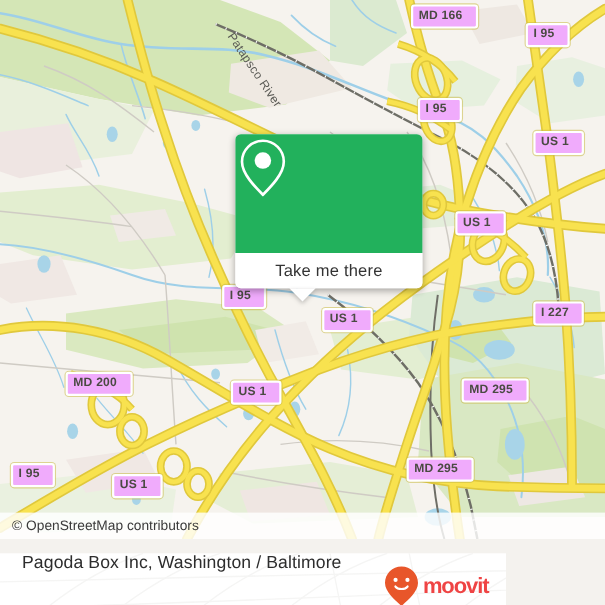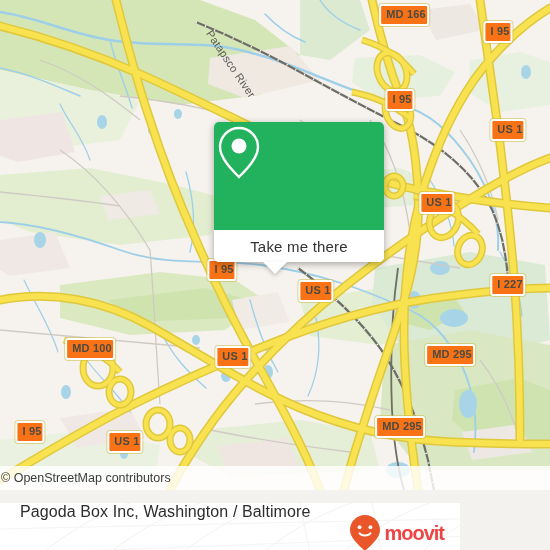--- a/index.html
+++ b/index.html
@@ -16,28 +16,28 @@
     position: absolute; left: 0; top: 0;
     width: 550px; height: 490px;
     background: #f6f3ee;
     overflow: hidden;
   }
   .map svg { position: absolute; left: 0; top: 0; }
 
   
   .shield {
     position: absolute;
-    background: #f97316;
+    background: #f0abfc;
     border: 2px solid #ffffff;
     border-radius: 3px;
     color: #4a4a42;
     font-weight: bold;
     font-size: 11px;
     line-height: 1;
-    padding: 3px 1px 4px 5px;
+    padding: 3px 12px 4px 5px;
     white-space: nowrap;
     letter-spacing: .2px;
     box-shadow: 0 0 0 1px rgba(200,185,70,.55);
     transform: translate(-50%, -50%);
   }
 
   .river-label {
     position: absolute;
     font-size: 11px;
     color: #5a5a55;
@@ -85,21 +85,21 @@
 
   
   .attribution {
     position: absolute;
     left: 0; bottom: 0;
     width: 550px; height: 24px;
     background: rgba(255,255,255,.82);
     display: flex; align-items: center;
   }
   .attribution span {
-    font-size: 12.5px; color: #3b3b3b; padding-left: 1px;
+    font-size: 12.5px; color: #3b3b3b; padding-left: 11px;
   }
 
   
   .footer {
     position: absolute;
     left: 0; top: 503px;
     width: 460px; height: 60px;
     background: #ffffff;
     display: flex; align-items: flex-start;
     overflow: hidden;
@@ -291,21 +291,21 @@
 
     <div id="shields">
         <div class="shield" style="left: 404px; top: 15px;">MD 166</div>
         <div class="shield" style="left: 498px; top: 32px;">I 95</div>
         <div class="shield" style="left: 400px; top: 100px;">I 95</div>
         <div class="shield" style="left: 508px; top: 130px;">US 1</div>
         <div class="shield" style="left: 437px; top: 203px;">US 1</div>
         <div class="shield" style="left: 222px; top: 270px;">I 95</div>
         <div class="shield" style="left: 316px; top: 291px;">US 1</div>
         <div class="shield" style="left: 508px; top: 285px;">I 227</div>
-        <div class="shield" style="left: 90px; top: 349px;">MD 100</div>
+        <div class="shield" style="left: 90px; top: 349px;">MD 200</div>
         <div class="shield" style="left: 233px; top: 357px;">US 1</div>
         <div class="shield" style="left: 450px; top: 355px;">MD 295</div>
         <div class="shield" style="left: 400px; top: 427px;">MD 295</div>
         <div class="shield" style="left: 30px; top: 432px;">I 95</div>
         <div class="shield" style="left: 125px; top: 442px;">US 1</div>
       </div>
 
     <div class="popup">
       <div class="popup-top">
         <svg width="50" height="60" viewBox="0 0 50 60">

